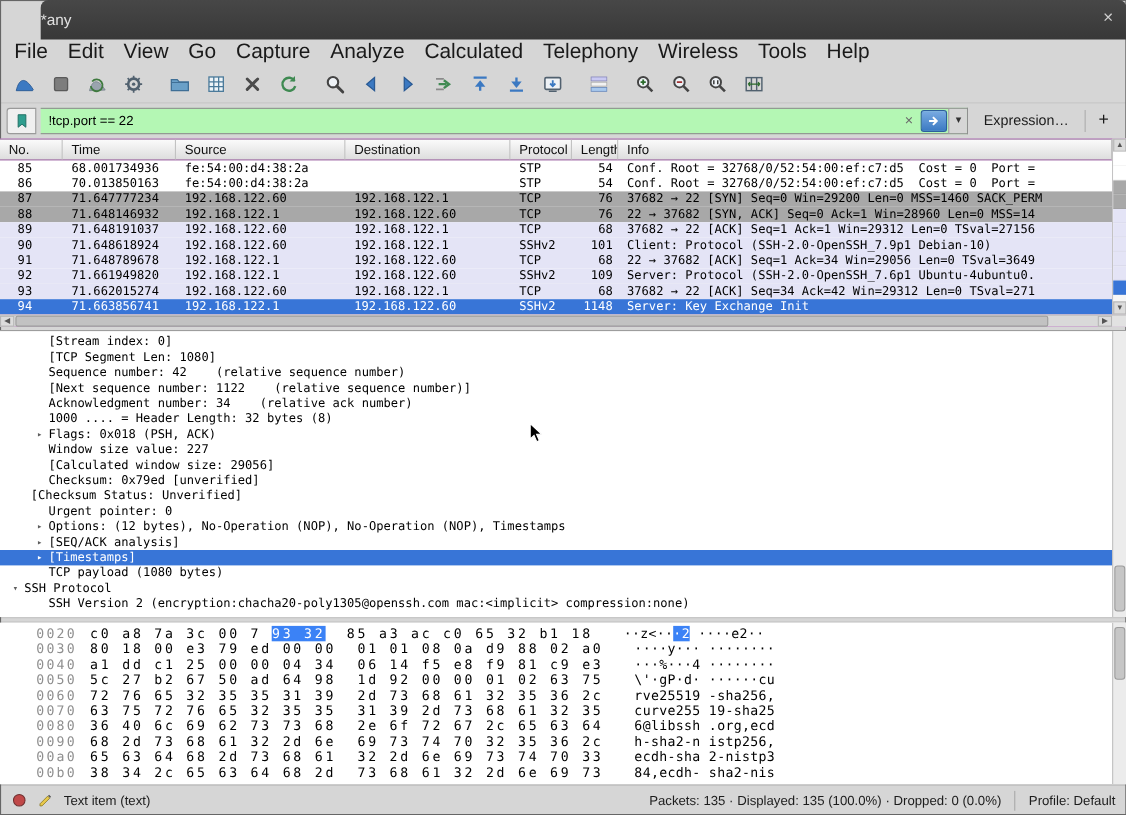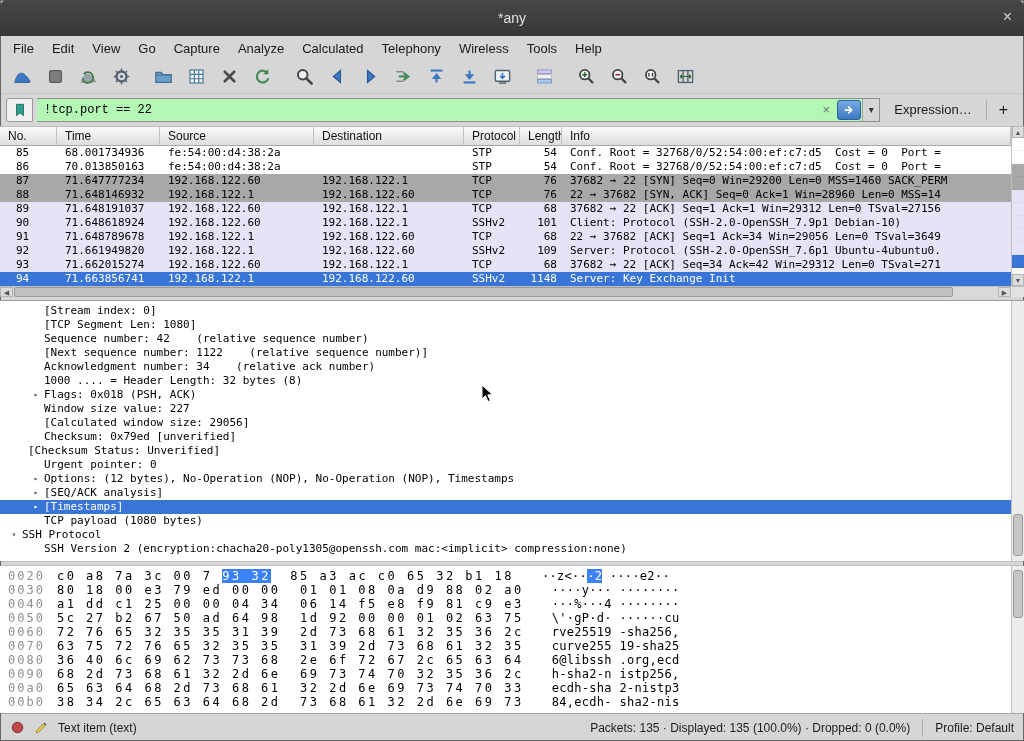--- a/index.html
+++ b/index.html
@@ -3,42 +3,42 @@
 <meta charset="utf-8">
 <style>
   * { margin:0; padding:0; box-sizing:border-box; }
   html,body { width:1024px; height:741px; overflow:hidden; background:#d6d6d6;
               font-family:"Liberation Sans",sans-serif; }
   .window { width:1024px; height:741px; display:flex; flex-direction:column; position:relative;
             outline:1px solid #666; outline-offset:-1px; background:#d6d6d6; }
 
   
   .titlebar { height:36px; background:linear-gradient(#474747,#383838); color:#e0e0e0;
-              display:flex; align-items:center; justify-content:center; position:relative;
-              font-size:14px; border-radius:7px 7px 0 0; flex:none; }
+              display:flex; align-items:center; justify-content:flex-start; position:relative;
+              font-size:14px; border-radius:7px 7px 0 0; flex:none;margin-left:37px; }
   .titlebar .close { position:absolute; right:12px; top:8px; font-size:16px; color:#cfcfcf; cursor:default; }
 
   
-  .menubar { height:24px; display:flex; align-items:center; font-size:13px; color:#1a1a1a; padding-left:4px; flex:none; }
+  .menubar { height:24px; display:flex; align-items:center; font-size:19px; color:#1a1a1a; padding-left:4px; flex:none; }
   .menu-item { padding:3px 9px; }
 
   
   .toolbar { height:34px; display:flex; align-items:center; padding-left:6px; flex:none;
              border-bottom:1px solid #c6c6c6; }
   .tb-btn { width:29px; height:27px; display:flex; align-items:center; justify-content:center;
             margin:0 2px; border-radius:3px; }
   .tb-btn.gap { margin-left:11px; }
 
   
   .filterbar { height:32px; display:flex; align-items:center; padding:3px 6px 4px 6px; gap:4px; flex:none; }
   .filter-bookmark { width:27px; height:24px; background:#f0f0f0; border:1px solid #9a9a9a;
                      border-radius:3px 0 0 3px; display:flex; align-items:center; justify-content:center; }
   .filter-field { flex:1; height:24px; display:flex; align-items:stretch; background:#b4f7b4;
                   border:1px solid #8f8f8f; border-left:none; }
-  .filter-text { flex:1; font-family:Liberation Mono, monospace; font-size:12px; color:#000;
+  .filter-text { flex:1; font-family:Liberation Sans, sans-serif; font-size:12px; color:#000;
                  line-height:22px; padding-left:7px; white-space:pre; }
   .filter-clear { width:20px; text-align:center; line-height:22px; color:#6a6a6a; font-size:13px; }
   .filter-apply { width:24px; margin:1px; background:linear-gradient(#79abe2,#3b79c2);
                   border:1px solid #2d5f9b; border-radius:3px; display:flex; align-items:center; justify-content:center; }
   .filter-caret { width:17px; background:#d6d6d6; border-left:1px solid #a0a0a0; text-align:center;
                   line-height:22px; font-size:10px; color:#333; }
   .expr { font-size:13px; color:#1a1a1a; padding:0 10px; }
   .vsep { width:1px; height:20px; background:#adadad; }
   .addf { font-size:16px; color:#1a1a1a; padding:0 10px 0 8px; }
 
@@ -91,21 +91,21 @@
              border-left:1px solid #c0c0c0; }
   .dthumb { position:absolute; left:1px; right:1px; bottom:5px; height:42px; background:#c6c6c6;
             border:1px solid #9c9c9c; border-radius:3px; }
   .hxthumb { position:absolute; left:1px; right:1px; top:4px; height:48px; background:#c6c6c6;
              border:1px solid #9c9c9c; border-radius:3px; }
 
   
   .hexpane { height:147px; background:#fff; overflow:hidden; position:relative; flex:none;
              padding:3px 0 0 8px; font-family:"DejaVu Sans Mono",monospace; font-size:12px; }
   .hrow { height:14px; line-height:14px; white-space:pre; color:#000; }
-  .hoff { color:#8f8f8f; letter-spacing:2px; margin-right:12px; }
+  .hoff { color:#8f8f8f; letter-spacing:2px; margin-right:12px;margin-left:25px; }
   .hhex { letter-spacing:2.5px; }
   .hasc { margin-left:28px; letter-spacing:0.3px; }
   .hl { background:#3b82f6; color:#fff; }
 
   
   .statusbar { height:28px; border-top:1px solid #a8a8a8; display:flex; align-items:center;
                font-size:12px; color:#1c1c1c; padding:0 10px; gap:9px; flex:none; background:#d6d6d6; }
   .sb-icon { display:flex; align-items:center; }
   .sb-right { margin-left:auto; display:flex; align-items:center; gap:12px; }
   .vsep2 { width:1px; height:18px; background:#aaa; }

